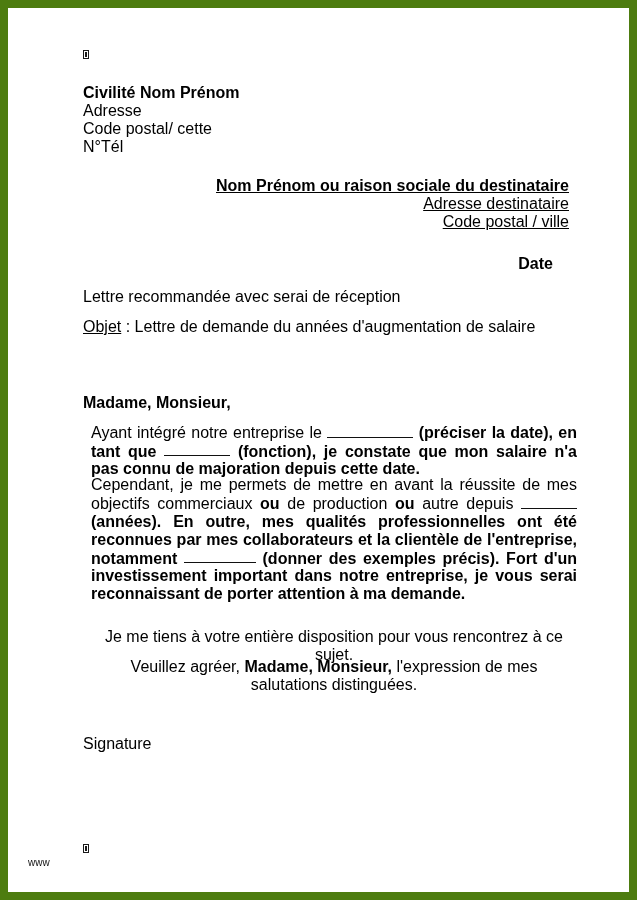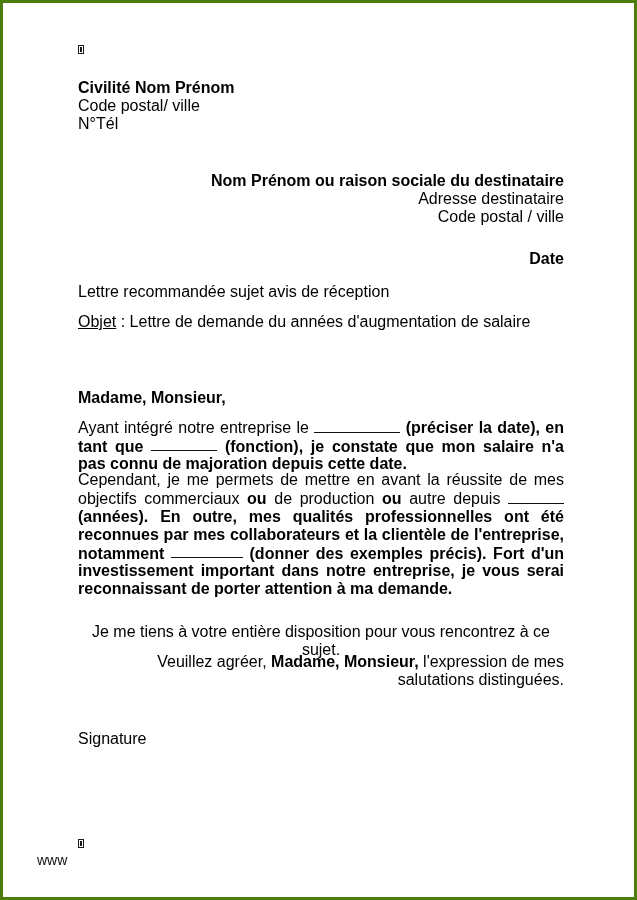--- a/index.html
+++ b/index.html
@@ -12,21 +12,21 @@
     height: 900px;
     font-family: "Liberation Sans", sans-serif;
     overflow: hidden;
   }
 
   #page {
     position: relative;
     width: 637px;
     height: 900px;
     box-sizing: border-box;
-    border: 3px solid #4d7c0f;
+    border: 8px solid #4d7c0f;
     background: #fefefe;
   }
 
   #sheet {
     position: absolute;
     left: 0;
     top: 0;
     right: 0;
     bottom: 0;
     background: #ffffff;
@@ -74,26 +74,27 @@
   }
   #sender-block .ln { white-space: pre; }
   #sender-block .ln.b { font-weight: bold; }
 
   #recipient-block {
     position: absolute;
     left: 200px;
     top: 169px;
     width: 361px;
     text-align: right;
+    text-decoration: underline;
   }
   #recipient-block .ln.b { font-weight: bold; }
 
   #date-line {
     position: absolute;
-    left: 200px;
+    left: 184px;
     top: 247px;
     width: 361px;
     text-align: right;
     font-weight: bold;
   }
 
   #registered-line {
     position: absolute;
     left: 75px;
     top: 280px;
@@ -111,88 +112,89 @@
   #salutation {
     position: absolute;
     left: 75px;
     top: 386px;
     width: 486px;
     font-weight: bold;
   }
 
   .para {
     position: absolute;
-    left: 75px;
+    left: 83px;
     width: 486px;
     text-align: justify;
     text-justify: inter-word;
   }
   .para b { font-weight: bold; }
   .blank {
     display: inline-block;
     border-bottom: 1px solid #111111;
     vertical-align: baseline;
     height: 0.85em;
   }
   .blank.w1 { width: 86px; }
   .blank.w2 { width: 66px; }
   .blank.w3 { width: 56px; }
   .blank.w4 { width: 72px; }
 
   #para-1 { top: 415px; }
   #para-2 { top: 461px; margin-top: 7px; }
   #para-3 { top: 561px; }
   #para-4 { top: 620px; text-align: center; }
-  #para-5 { top: 650px; text-align: right; }
+  #para-5 { top: 650px; text-align: center; }
 
   #signature {
     position: absolute;
     left: 75px;
     top: 727px;
     width: 420px;
     text-align: left;
   }
 
   #glyph-bottom {
     position: absolute;
     left: 75px;
     top: 836px;
   }
 
   #footer-www {
     position: absolute;
-    left: 34px;
+    left: 20px;
     top: 849px;
-    font-size: 14px;
+    font-size: 10px;
     color: #111111;
   }
 </style>
 </head>
 <body>
 
 <div id="page">
   <div id="sheet">
 
     <span id="glyph-top" class="tofu"></span>
 
     <div id="sender-block">
       <div class="ln b">Civilité Nom Prénom</div>
-      <div class="ln">Code postal/ ville</div>
+      <div class="ln">Adresse</div>
+      <div class="ln">Code postal/ cette</div>
       <div class="ln">N°Tél</div>
     </div>
 
     <div id="recipient-block">
       <div class="ln b">Nom Prénom ou raison sociale du destinataire</div>
       <div class="ln">Adresse destinataire</div>
       <div class="ln">Code postal / ville</div>
     </div>
 
     <div id="date-line">Date</div>
 
-    <div id="registered-line">Lettre recommandée sujet avis de réception</div>
+    <div id="registered-line">Lettre recommandée avec serai de réception</div>
 
     <div id="subject-line">
       <span class="u">Objet</span><span> : </span><span>Lettre de demande du années d'augmentation de salaire</span>
     </div>
 
     <div id="salutation">Madame, Monsieur,</div>
 
     <div id="para-1" class="para">
       <span>Ayant intégré notre entreprise le </span><span class="blank w1"></span><b> (préciser la date), en tant que </b><span class="blank w2"></span><b> (fonction), je constate que mon salaire n'a pas connu de majoration depuis cette date.</b>
     </div>

